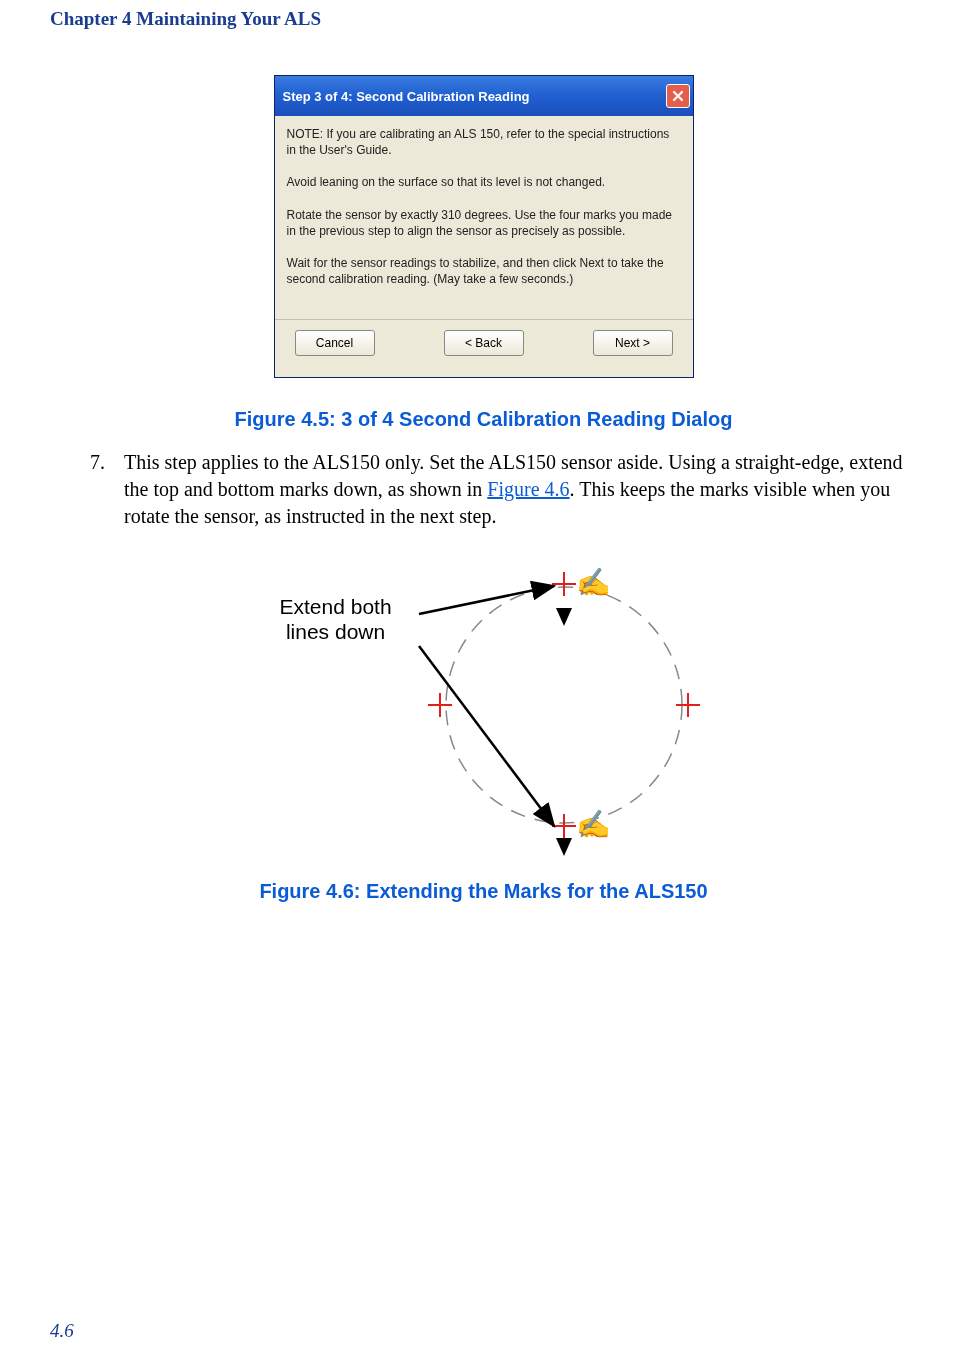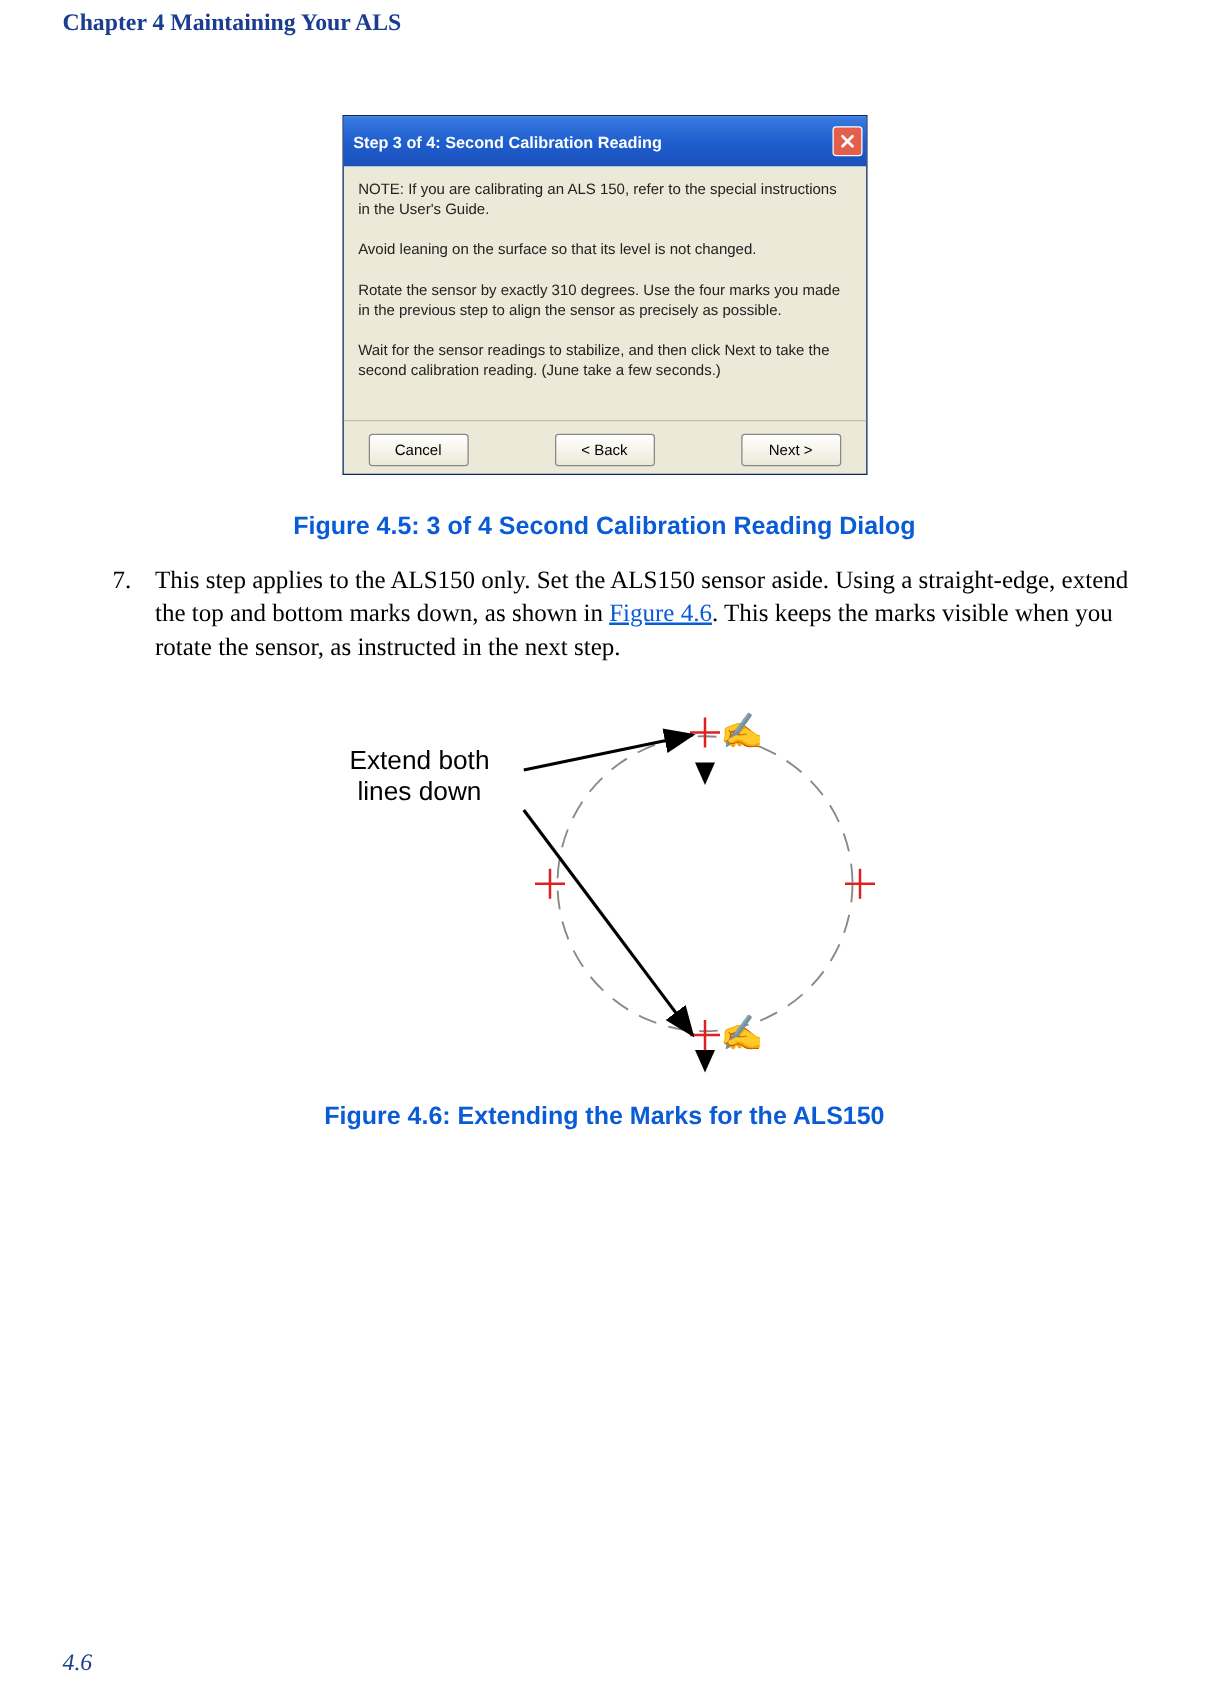--- a/index.html
+++ b/index.html
@@ -14,21 +14,21 @@
   }
   .page {
     padding: 0 50px;
   }
   .chapter-header {
     color: #1a3d8f;
     font-family: Georgia, serif;
     font-size: 19px;
     font-weight: bold;
     padding-top: 8px;
-    padding-bottom: 62px;
+    padding-bottom: 45px;
   }
   .dialog-wrap {
     display: flex;
     justify-content: center;
     margin-bottom: 30px;
   }
   .dialog {
     width: 418px;
     border: 1px solid #0a246a;
     background: #ece9d8;
@@ -62,21 +62,21 @@
     padding: 10px 12px 8px 12px;
     min-height: 185px;
     line-height: 1.35;
     color: #222;
   }
   .dialog-body p {
     margin: 0 0 16px 0;
   }
   .dialog-buttons {
     border-top: 1px solid #c0c0b0;
-    padding: 10px 20px 6px 20px;
+    padding: 10px 20px 21px 20px;
     display: flex;
     justify-content: space-between;
     align-items: flex-end;
   }
   .winbtn {
     min-width: 78px;
     height: 24px;
     font-family: Tahoma, sans-serif;
     font-size: 12px;
     background: linear-gradient(#ffffff, #ece9d8);
@@ -165,21 +165,21 @@
         <span class="closebtn">
           <svg width="12" height="12" viewBox="0 0 12 12">
             <path d="M2 2 L10 10 M10 2 L2 10" stroke="#fff" stroke-width="2.2" stroke-linecap="round"></path>
           </svg>
         </span>
       </div>
       <div class="dialog-body">
         <p>NOTE: If you are calibrating an ALS 150, refer to the special instructions in the User's Guide.</p>
         <p>Avoid leaning on the surface so that its level is not changed.</p>
         <p>Rotate the sensor by exactly 310 degrees.  Use the four marks you made in the previous step to align the sensor as precisely as possible.</p>
-        <p>Wait for the sensor readings to stabilize, and then click Next to take the second calibration reading.  (June take a few seconds.)</p>
+        <p>Wait for the sensor readings to stabilize, and then click Next to take the second calibration reading.  (May take a few seconds.)</p>
       </div>
       <div class="dialog-buttons">
         <span class="winbtn">Cancel</span>
         <span class="winbtn">&lt; Back</span>
         <span class="winbtn">Next &gt;</span>
       </div>
     </div>
   </div>
 
   <div class="figure-caption">Figure 4.5: 3 of 4 Second Calibration Reading Dialog</div>

